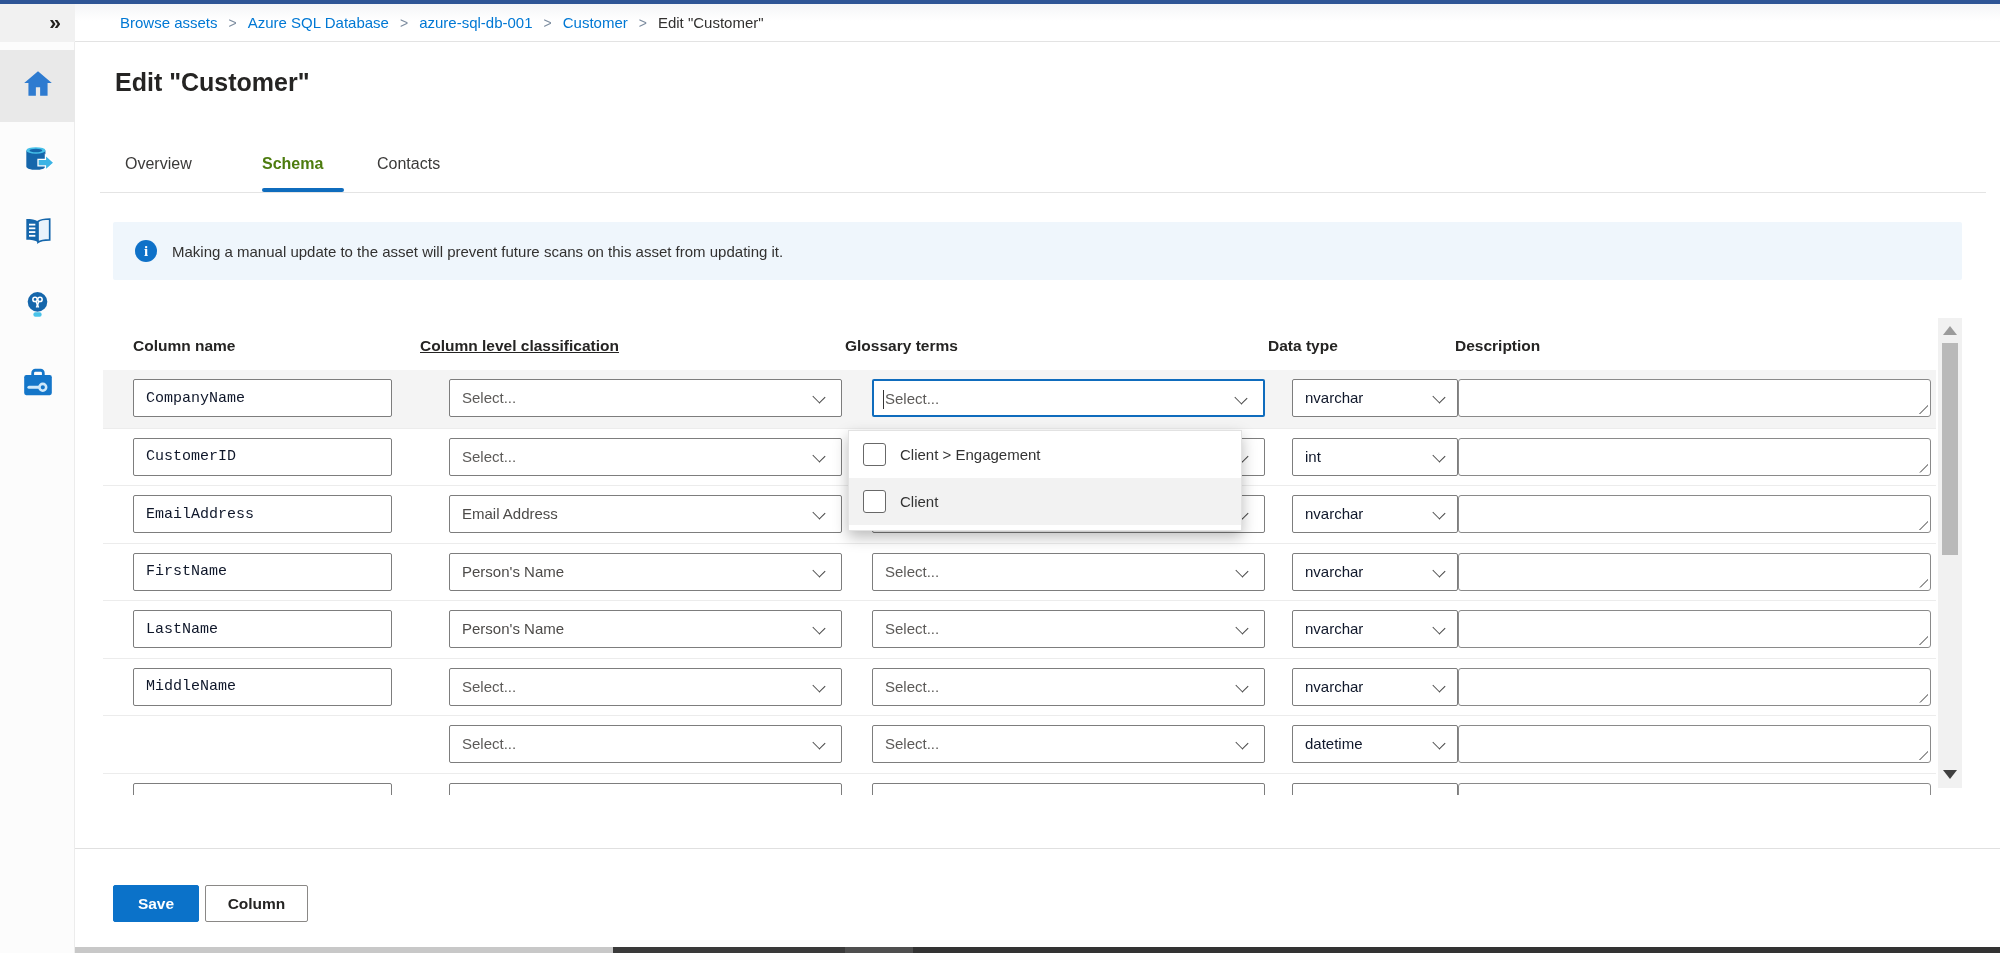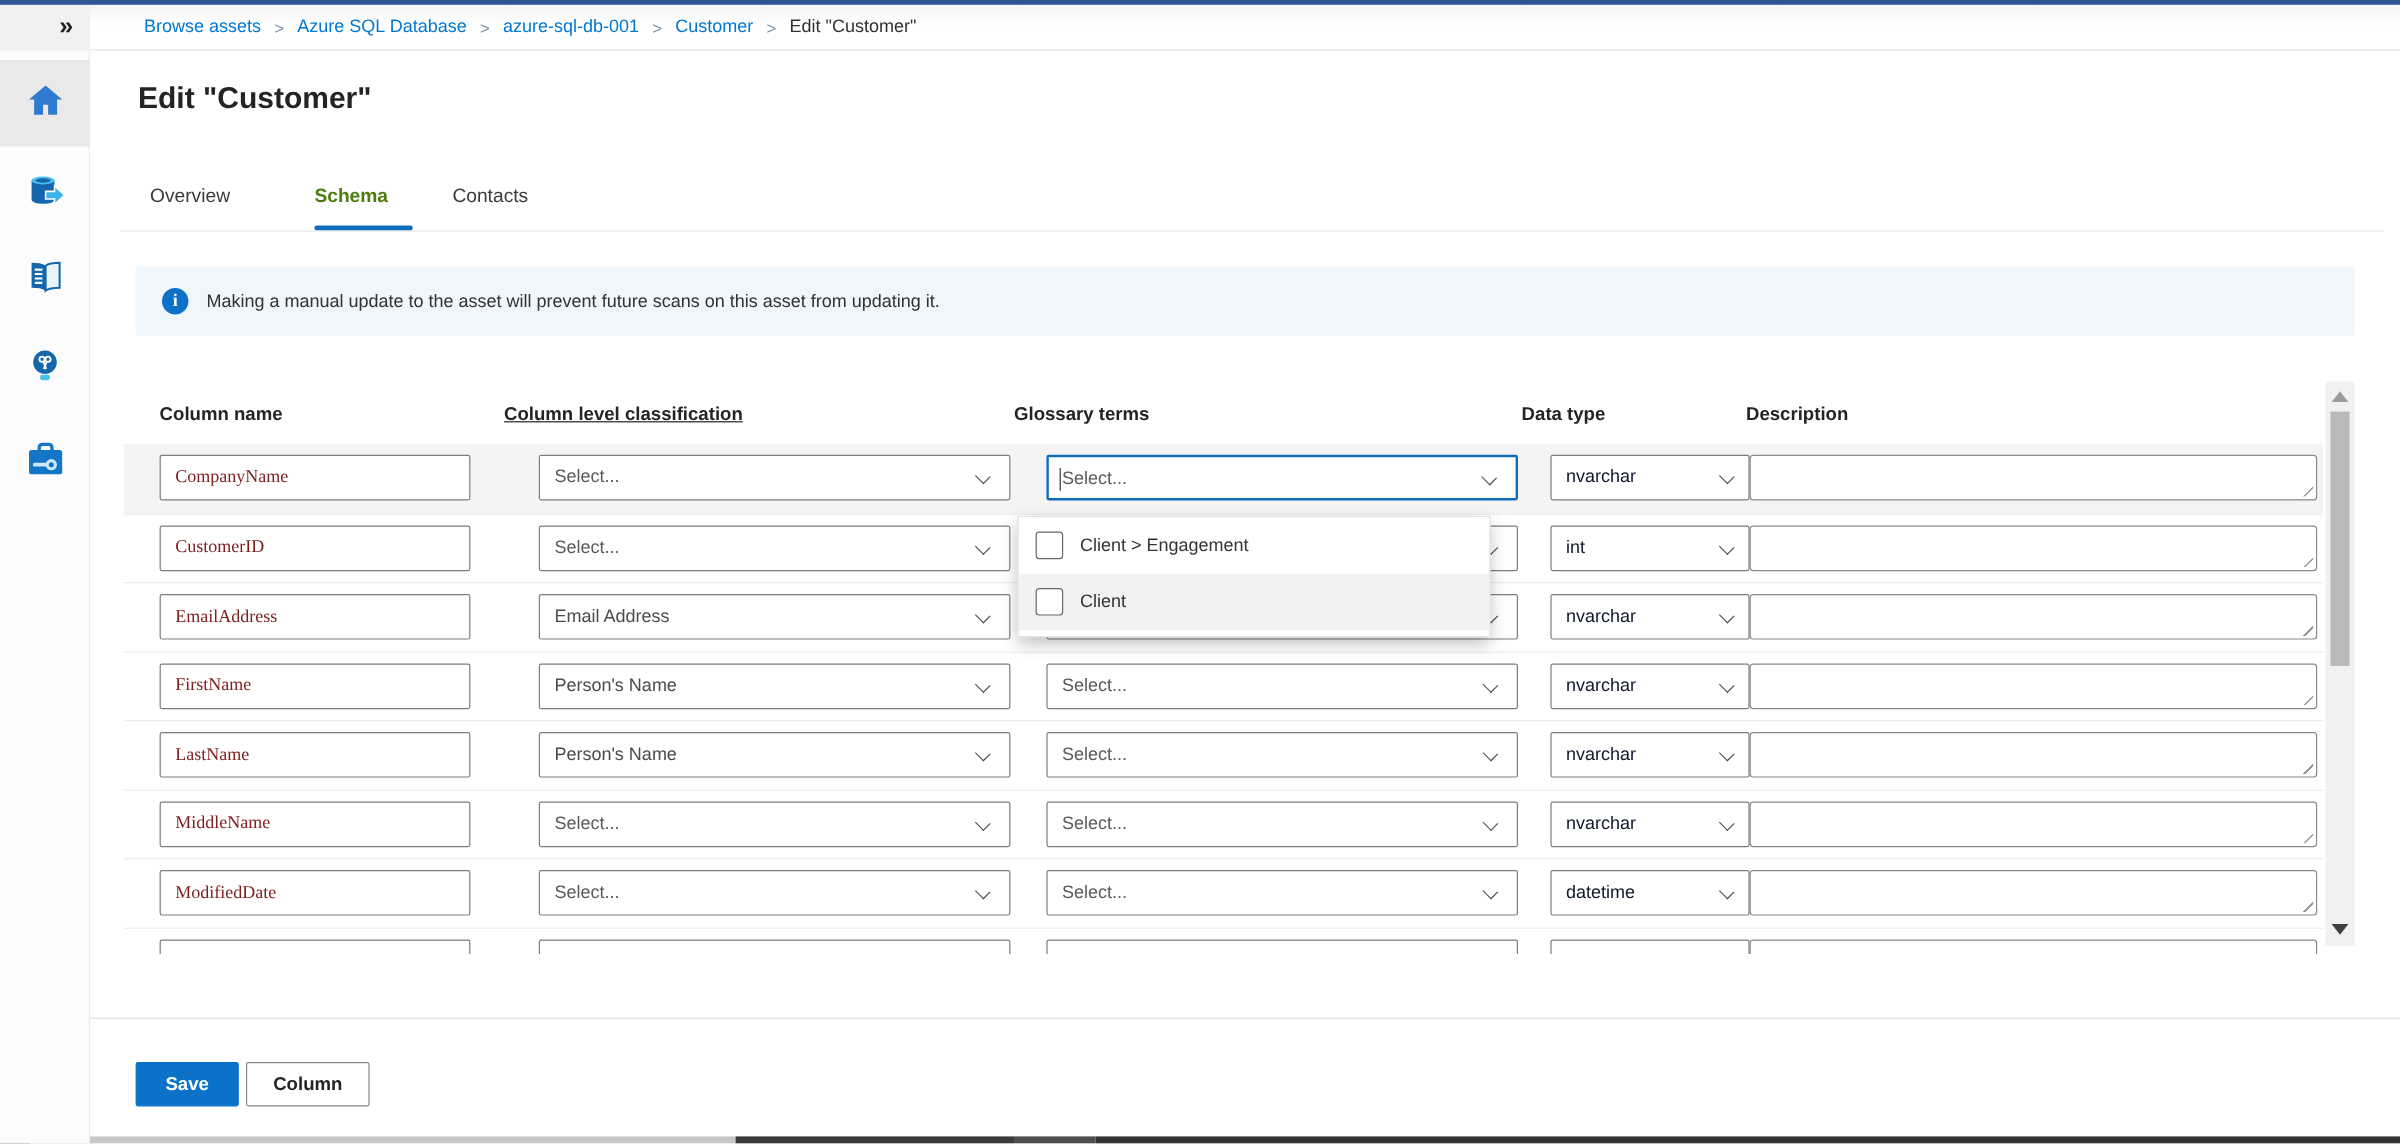--- a/index.html
+++ b/index.html
@@ -35,21 +35,21 @@
 
   
   .thead { position:absolute; top:337px; font-size:15.5px; font-weight:bold; color:#252423; }
 
   
   .rows-wrap { position:absolute; left:103px; top:370px; width:1833px; height:425px; overflow:hidden; }
   .srow { position:relative; width:100%; height:57.5px; }
   .srow + .srow { border-top:1px solid #ececec; }
   .srow.hl { background:#f4f4f4; }
   .cell { position:absolute; top:9px; height:38px; border:1px solid #7d7d7d; border-radius:2px; background:#fff; font-size:15px; }
-  .cell.name  { left:30px;  width:259px; padding:0 12px; color:#7f1d1d; font-family:Liberation Serif, serif; }
+  .cell.name  { left:30px;  width:259px; padding:0 12px; color:#0f172a; font-family:Liberation Mono, monospace; }
   .combo { cursor:pointer;margin-left:24px; }
   .combo .ctext { position:absolute; left:12px; top:0; line-height:36px; color:#5c5a58; white-space:nowrap; }
   .combo .ctext.val { color:#4d4b49; }
   .combo .ctext.dark { color:#0f172a; }
   .combo .chev { position:absolute; right:17px; top:12px; width:10px; height:10px; border-right:1.6px solid #4a4a4a; border-bottom:1.6px solid #4a4a4a; transform:rotate(45deg) scaleY(.85); }
   .cell.classif { left:322px; width:393px; }
   .cell.gloss   { left:745px; width:393px; }
   .cell.dtype   { left:1165px; width:166px; }
   .cell.dtype .chev { right:13px; }
   .cell.desc    { left:1355px; width:473px; border-radius:3px; border-color:#8a8a8a; cursor:text; }
@@ -287,21 +287,20 @@
         <span class="chev"></span>
       </div>
     <div class="cell combo dtype">
         <span class="ctext dark">nvarchar</span>
         <span class="chev"></span>
       </div>
     <div class="cell desc"></div>
   </div>
 
   <div class="srow">
-    <input class="cell name" value="ModifiedDate" style="">
     <div class="cell combo classif">
         <span class="ctext">Select...</span>
         <span class="chev"></span>
       </div>
     <div class="cell combo gloss">
         <span class="ctext">Select...</span>
         <span class="chev"></span>
       </div>
     <div class="cell combo dtype">
         <span class="ctext dark">datetime</span>

